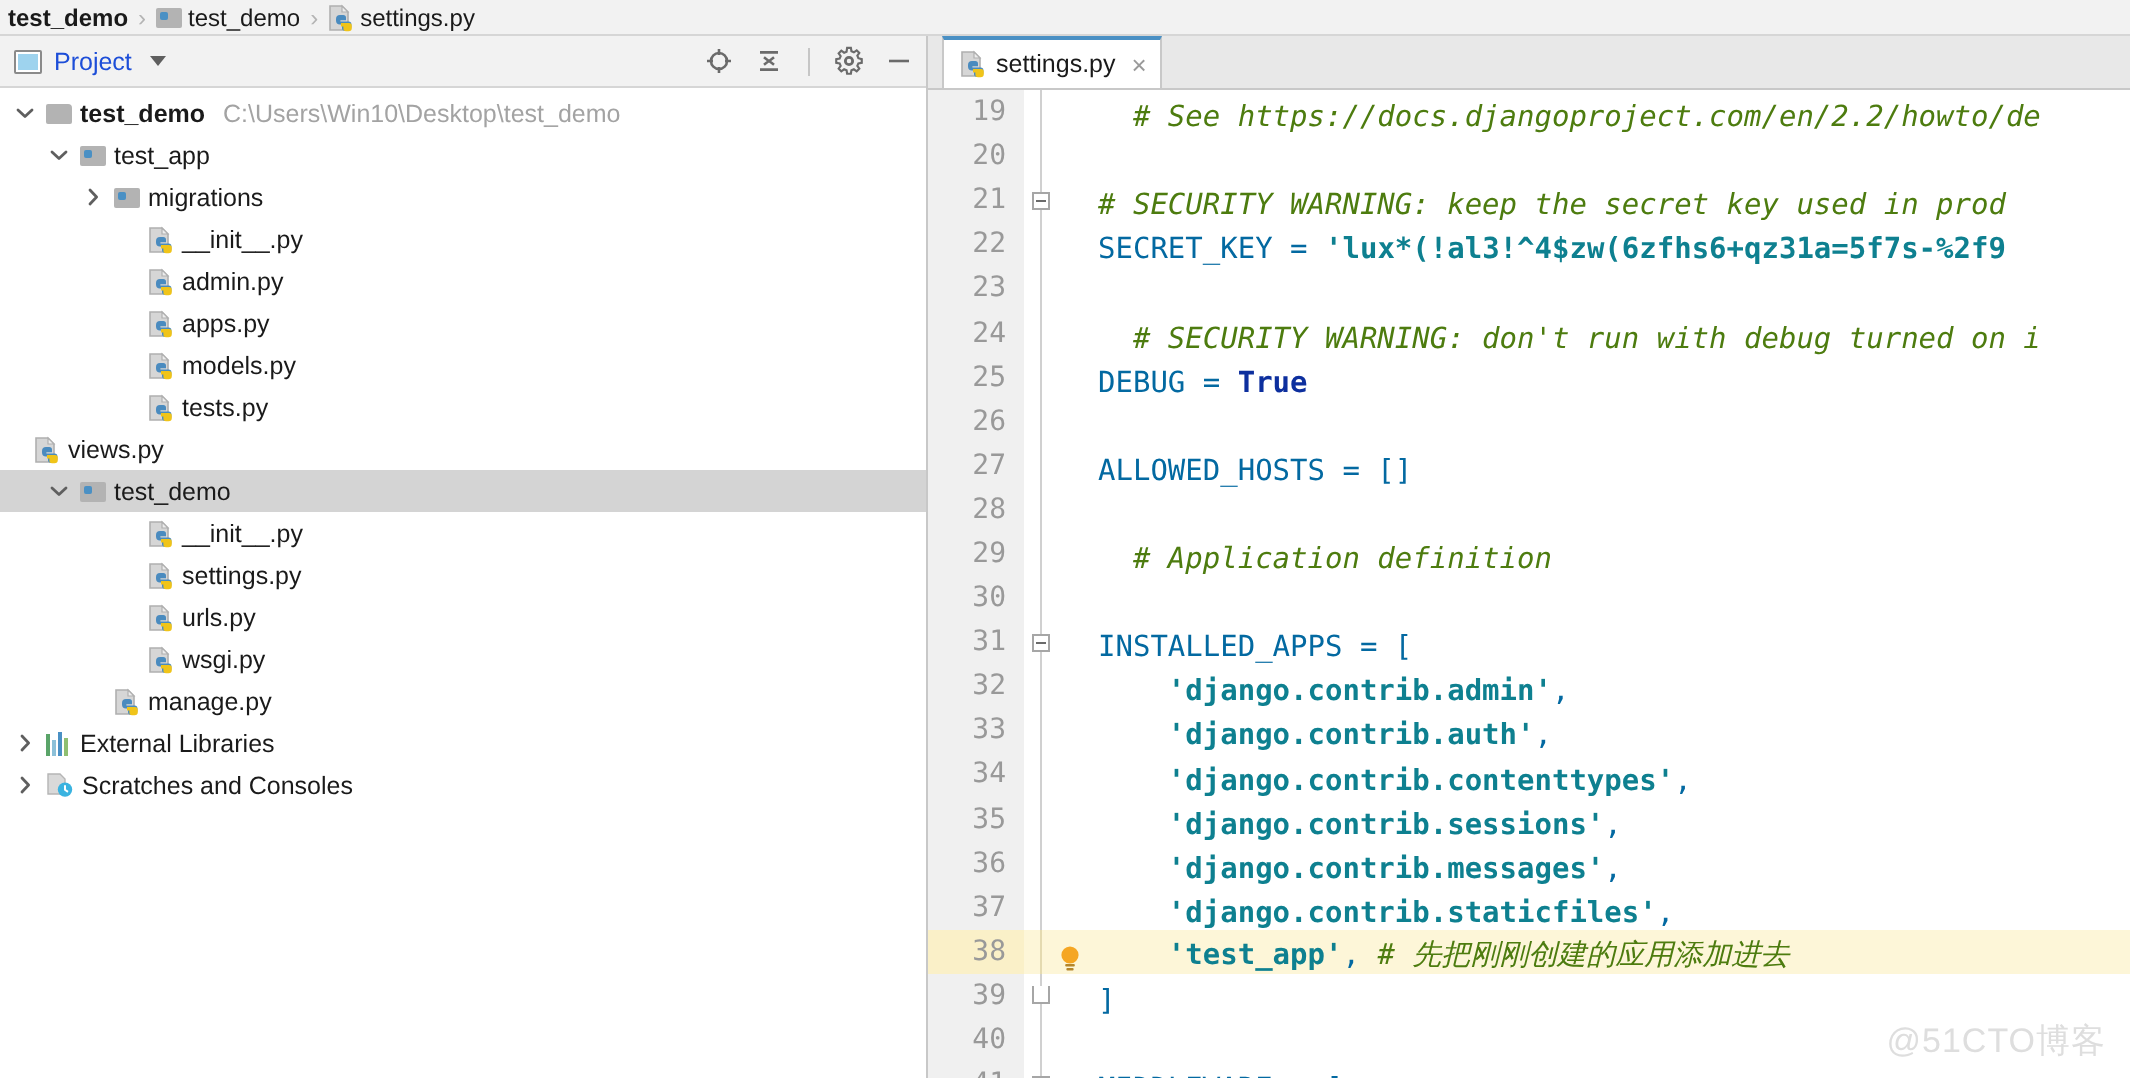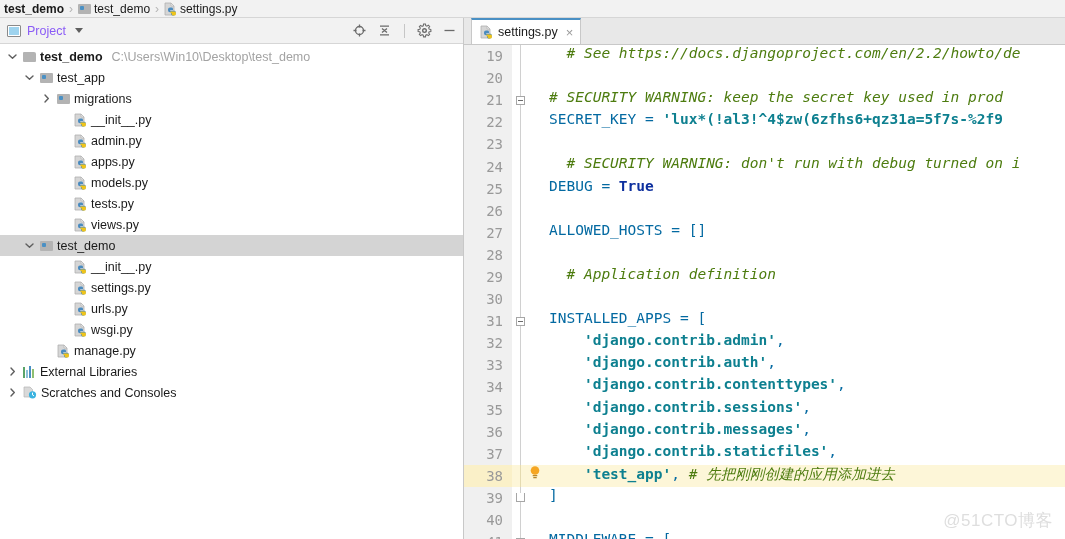--- a/index.html
+++ b/index.html
@@ -57,21 +57,21 @@
     border-right: 1px solid #c8c8c8;
   }
   .project-header {
     height: 26px; min-height: 26px;
     background: #f2f2f2;
     border-bottom: 1px solid #d6d6d6;
     display: flex; align-items: center;
     padding: 0 6px 0 7px;
   }
   .project-title {
-    display: flex; align-items: center; gap: 6px; font-size: 12.5px; color: #8b5cf6;
+    display: flex; align-items: center; gap: 6px; font-size: 12.5px; color: #1d4ed8;
   }
   .proj-ico {
     width: 14px; height: 12px; border: 1.6px solid #8a8a8a; background: #fff; border-radius: 1px;
     position: relative;
   }
   .proj-ico::after {
     content: ""; position: absolute; left: 1px; top: 1px; right: 1px; bottom: 1px;
     background: #9ed3ee;
   }
   .caret-down {
@@ -111,21 +111,21 @@
     display: flex; align-items: center; gap: 5px;
     background: #ffffff; padding: 0 7px 0 8px;
     border: 1px solid #c8c8c8; border-bottom: none; border-top: 2px solid #4a90c4;
     font-size: 12.5px; color: #1a1a1a; margin-top: 0;
   }
   .tab-close { color: #9a9a9a; font-size: 13px; margin-left: 3px; line-height: 1; }
 
   .code-wrap { flex: 1; position: relative; overflow: hidden; background: #ffffff; }
   .code-lines { position: relative; }
   .cline {
-    height: 22.1px; display: flex; align-items: flex-start; position: relative;
+    height: 22.1px; display: flex; align-items: flex-end; position: relative;
     font-family: "DejaVu Sans Mono", monospace; font-size: 14.5px; white-space: pre;
   }
   .cline.hl { background: #fdf6d8; }
   .cline.hl .gutter { background: #faf0c8; }
   .gutter {
     width: 48px; min-width: 48px; height: 100%;
     background: #f0f0f0; color: #999999;
     display: flex; align-items: center; justify-content: flex-end;
     padding-right: 9px; font-family: "DejaVu Sans Mono", monospace; font-size: 14px;
   }
@@ -310,21 +310,21 @@
             <span class="ico ico-py">
               <svg width="13" height="14" viewBox="0 0 13 14">
                 <path d="M1 1h6l3 3v9H1z" fill="#d6d6d6" stroke="#b0b0b0" stroke-width="0.8"></path>
                 <path d="M7 1l3 3H7z" fill="#ededed" stroke="#b0b0b0" stroke-width="0.6"></path>
                 <path d="M4 7.5a2 2 0 0 1 2-2h1.6a1.4 1.4 0 0 1 1.4 1.4v1.2H6.2v.6h4.1a1.4 1.4 0 0 1 1.4 1.4v1.3a2 2 0 0 1-2 2H8.4A1.4 1.4 0 0 1 7 12v-1.2h3.1v-.6H6a2 2 0 0 1-2-2z" fill="#4a8bbf"></path>
                 <path d="M6.5 9.5h4a1.4 1.4 0 0 1 1.4 1.4v1.1a1.6 1.6 0 0 1-1.6 1.6H9a1.3 1.3 0 0 1-1.3-1.3v-1h-1.2z" fill="#f0c419"></path>
               </svg>
             </span>
             <span class="lbl">tests.py</span>
           </div>
-          <div class="tree-row" style="padding-left: 57px;">
+          <div class="tree-row" style="">
             <span class="arrow none"></span>
             <span class="ico ico-py">
               <svg width="13" height="14" viewBox="0 0 13 14">
                 <path d="M1 1h6l3 3v9H1z" fill="#d6d6d6" stroke="#b0b0b0" stroke-width="0.8"></path>
                 <path d="M7 1l3 3H7z" fill="#ededed" stroke="#b0b0b0" stroke-width="0.6"></path>
                 <path d="M4 7.5a2 2 0 0 1 2-2h1.6a1.4 1.4 0 0 1 1.4 1.4v1.2H6.2v.6h4.1a1.4 1.4 0 0 1 1.4 1.4v1.3a2 2 0 0 1-2 2H8.4A1.4 1.4 0 0 1 7 12v-1.2h3.1v-.6H6a2 2 0 0 1-2-2z" fill="#4a8bbf"></path>
                 <path d="M6.5 9.5h4a1.4 1.4 0 0 1 1.4 1.4v1.1a1.6 1.6 0 0 1-1.6 1.6H9a1.3 1.3 0 0 1-1.3-1.3v-1h-1.2z" fill="#f0c419"></path>
               </svg>
             </span>
             <span class="lbl">views.py</span>

